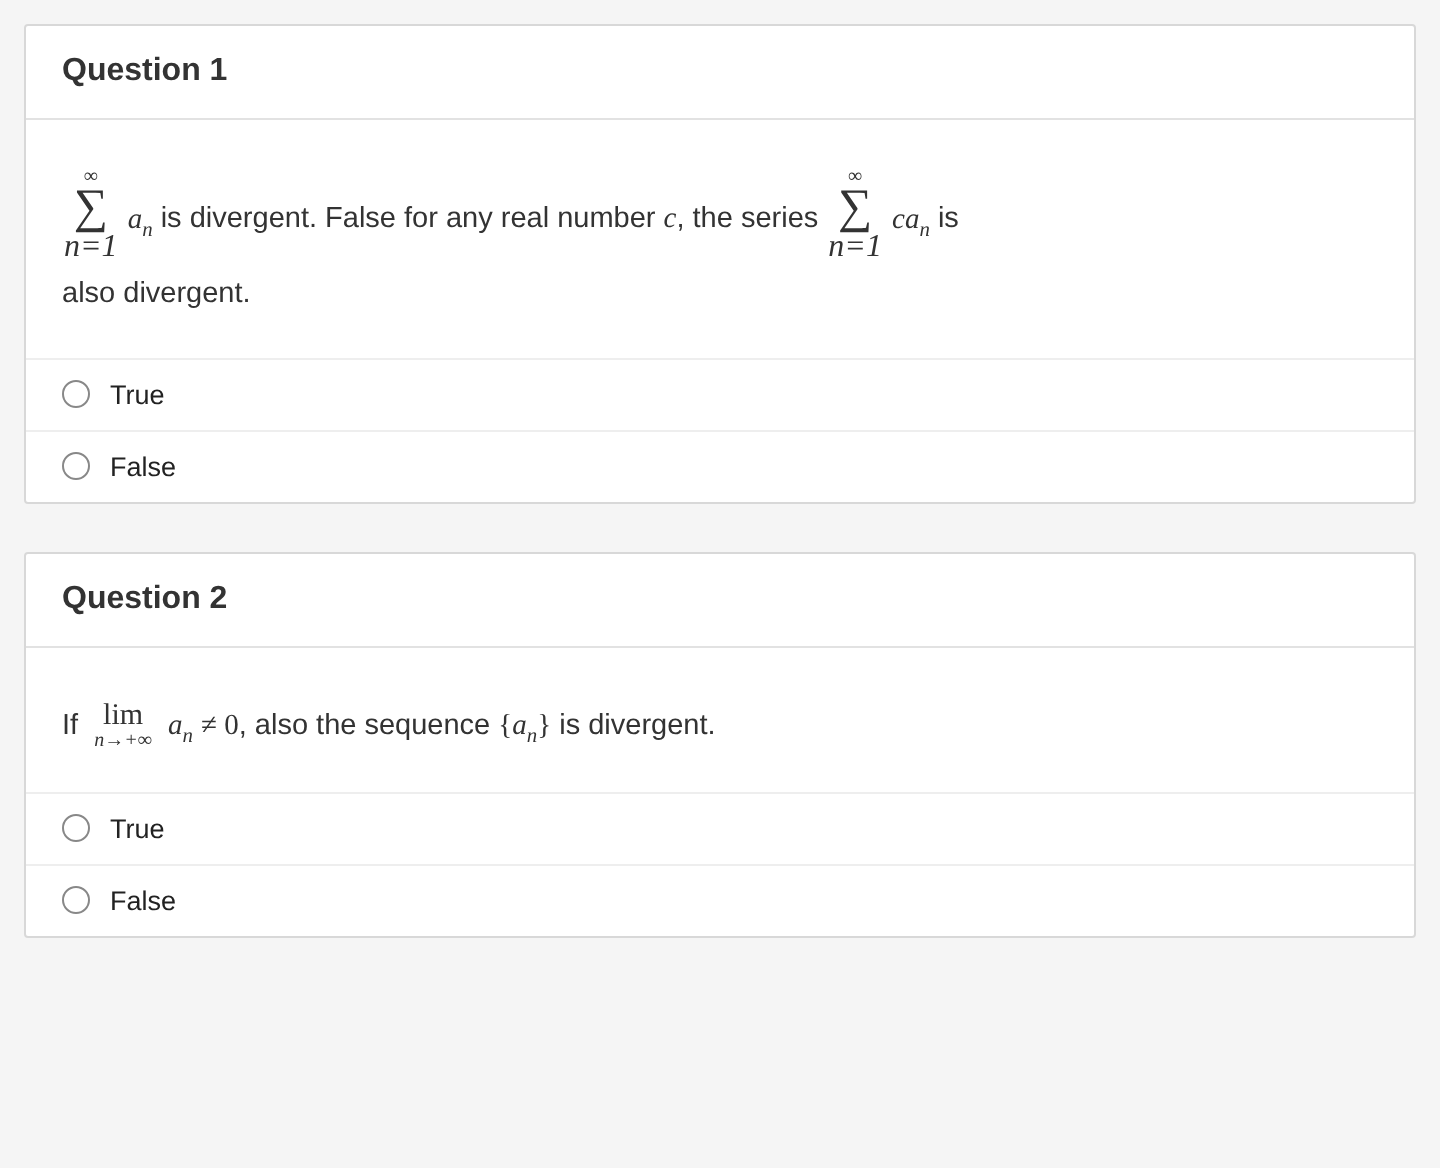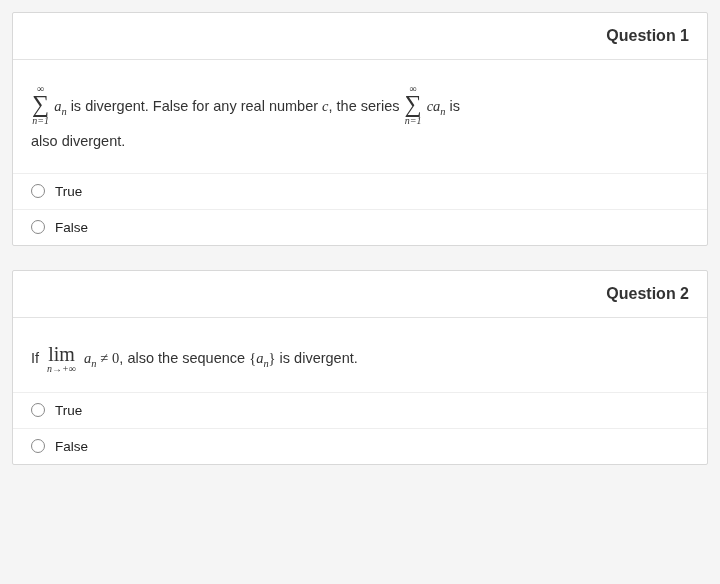--- a/index.html
+++ b/index.html
@@ -17,21 +17,20 @@
     border: 1px solid #d8d8d8;
     border-radius: 2px;
     margin-bottom: 24px;
   }
   .question-header {
     border-bottom: 1px solid #e2e2e2;
     padding: 14px 18px;
     font-weight: 700;
     font-size: 16px;
     color: #333;
-    text-align: right;
   }
   .question-body {
     padding: 26px 18px 18px 18px;
     font-size: 14.5px;
     line-height: 1.9;
     color: #333;
   }
   .options {
     border-top: 1px solid #eee;
   }
@@ -69,33 +68,33 @@
     font-size: 10px;
     font-style: normal;
     line-height: 1;
   }
   .sigma .sym {
     font-size: 24px;
     font-style: normal;
     line-height: 0.9;
   }
   .sigma .bot {
-    font-size: 10px;
+    font-size: 16px;
     line-height: 1;
   }
   .lim {
     display: inline-flex;
     flex-direction: column;
     align-items: center;
     vertical-align: middle;
     line-height: 1;
     margin: 0 4px;
   }
   .lim .t {
-    font-size: 20px;
+    font-size: 15px;
     font-style: normal;
   }
   .lim .b {
     font-size: 10px;
   }
   .sub {
     font-size: 0.72em;
     vertical-align: sub;
     line-height: 0;
   }

